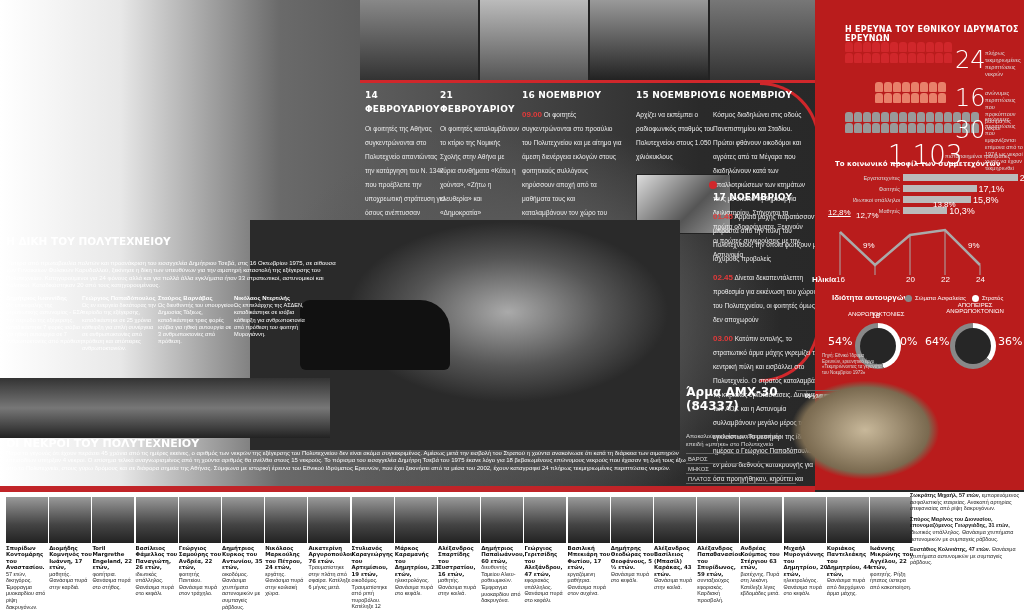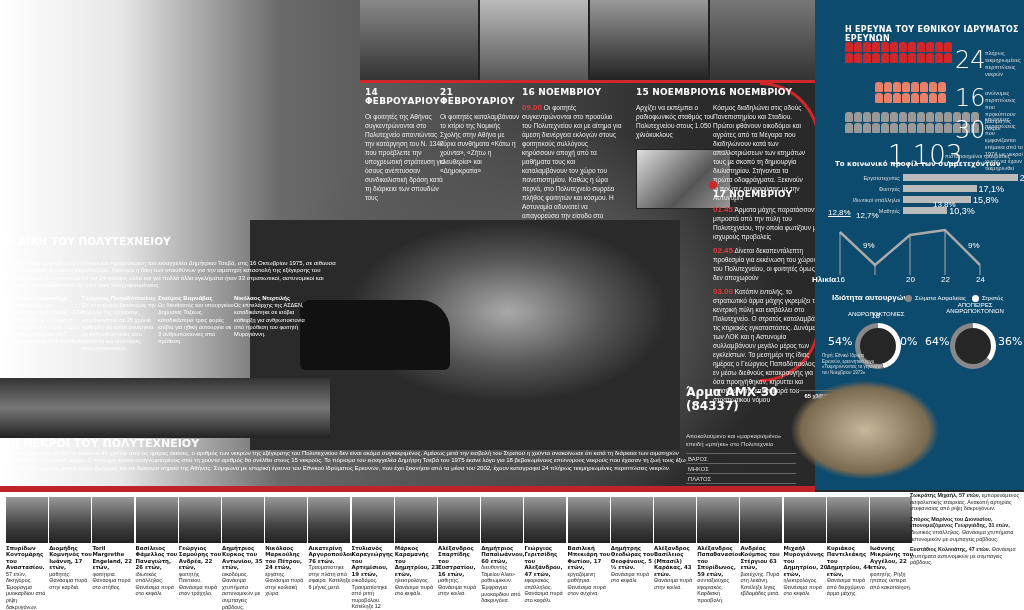--- a/index.html
+++ b/index.html
@@ -4,27 +4,27 @@
 <style>
 *{box-sizing:border-box;margin:0;padding:0}
 body{width:1024px;height:610px;overflow:hidden;background:#1a1a1a;font-family:"Liberation Sans",sans-serif;color:#eee;position:relative}
 .bg{position:absolute;inset:0;background:
  radial-gradient(ellipse 260px 200px at 520px 320px,#9a9a9a 0%,#5a5a5a 45%,transparent 100%),
  linear-gradient(90deg,#fff 0px,#e8e8e8 120px,#6a6a6a 280px,#2a2a2a 700px,#262626 1024px);}
 .topphotos{position:absolute;left:360px;top:0;width:460px;height:80px;background:linear-gradient(90deg,#666,#aaa 30%,#444 55%,#888 75%,#555);}
 .topphotos .p{position:absolute;top:0;height:80px;border-right:2px solid #222}
 .redline{position:absolute;left:360px;top:80px;width:455px;height:3px;background:#d0272b}
 .redarc{position:absolute;left:760px;top:82px;width:60px;height:300px;border:3px solid #d0272b;border-left:none;border-radius:0 60px 60px 0;}
-.tl{position:absolute;top:88px;font-size:6.5px;line-height:9px;color:#eee}
+.tl{position:absolute;top:88px;font-size:6.5px;line-height:14px;color:#eee}
 .tl h4{font-family:"DejaVu Sans",sans-serif;font-size:9px;font-weight:bold;color:#fff;margin-bottom:6px;letter-spacing:.2px}
 .tl .t{color:#e23a3a;font-weight:bold;font-size:8px}
 .tl p{margin-bottom:5px}
 .radio{width:95px;height:60px;background:linear-gradient(135deg,#ddd,#555 60%,#999);margin-top:10px;border:1px solid #222}
 .dot{position:absolute;width:8px;height:8px;border-radius:50%;background:#d0272b}
-.right{position:absolute;left:815px;top:0;width:209px;height:490px;background:#0c4a6e}
+.right{position:absolute;left:815px;top:0;width:209px;height:490px;background:#b91c1c}
 .right h3{font-family:"DejaVu Sans",sans-serif;font-size:8px;font-weight:bold;color:#fff;position:absolute;left:30px;top:25px;letter-spacing:.3px}
 .figs{position:absolute;left:30px;display:grid;gap:1px}
 .fig{width:8px;height:10px;border-radius:3px 3px 1px 1px}
 .bignum{position:absolute;font-size:24px;color:#fff;font-weight:300;font-family:"DejaVu Sans",sans-serif}
 .ntext{position:absolute;font-size:5.5px;line-height:7px;color:#ddd}
 .bars h5{font-family:"DejaVu Sans",sans-serif;font-size:7px;font-weight:bold;color:#fff}
 .barrow{position:absolute;left:0;height:8px;font-size:5.5px;color:#ddd;width:200px}
 .barrow .lbl{position:absolute;right:135px;top:1px;text-align:right;white-space:nowrap}
 .barrow .bar{position:absolute;left:68px;top:0;height:7px;background:#bbb}
 .barrow .val{position:absolute;top:-1px;font-size:9px;color:#fff}

